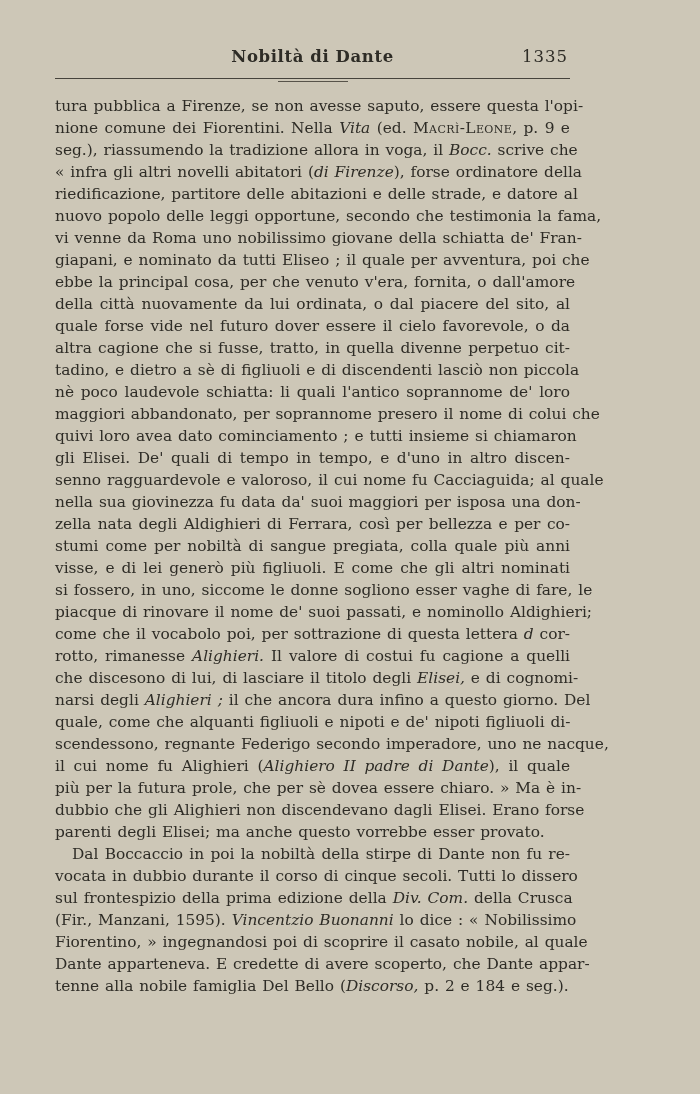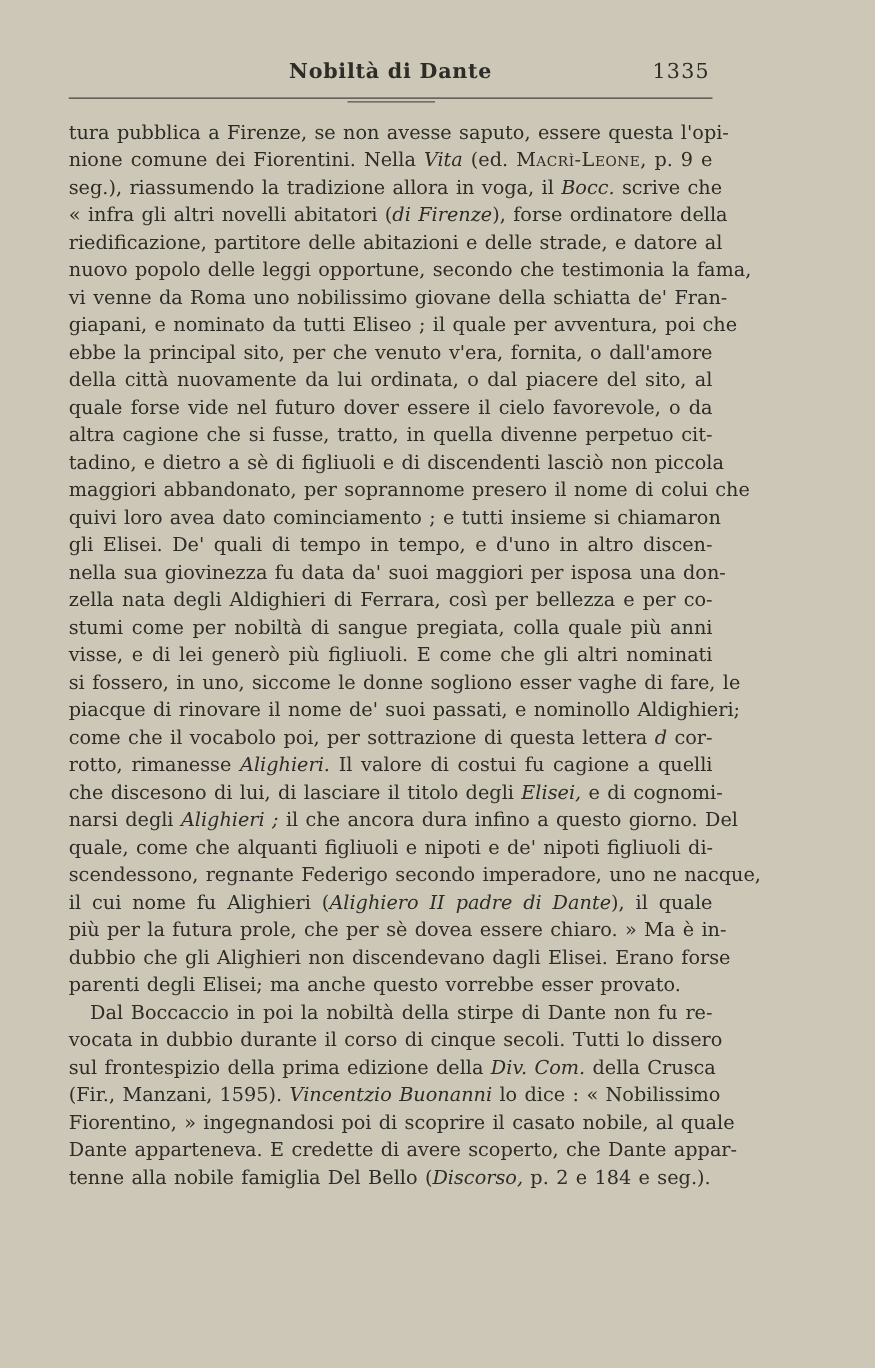--- a/index.html
+++ b/index.html
@@ -80,28 +80,30 @@
   <main class="page-body">
       <div class="paragraph">
         <div class="line"><span>tura pubblica a Firenze, se non avesse saputo, essere questa l'opi-</span></div>
         <div class="line"><span>nione comune dei Fiorentini. Nella </span><span class="it">Vita</span><span> (ed. </span><span class="sc">Macrì-Leone</span><span>, p. 9 e</span></div>
         <div class="line"><span>seg.), riassumendo la tradizione allora in voga, il </span><span class="it">Bocc.</span><span> scrive che</span></div>
         <div class="line"><span>« infra gli altri novelli abitatori (</span><span class="it">di Firenze</span><span>), forse ordinatore della</span></div>
         <div class="line"><span>riedificazione, partitore delle abitazioni e delle strade, e datore al</span></div>
         <div class="line"><span>nuovo popolo delle leggi opportune, secondo che testimonia la fama,</span></div>
         <div class="line"><span>vi venne da Roma uno nobilissimo giovane della schiatta de' Fran-</span></div>
         <div class="line"><span>giapani, e nominato da tutti Eliseo ; il quale per avventura, poi che</span></div>
-        <div class="line"><span>ebbe la principal sito, per che venuto v'era, fornita, o dall'amore</span></div>
+        <div class="line"><span>ebbe la principal cosa, per che venuto v'era, fornita, o dall'amore</span></div>
         <div class="line"><span>della città nuovamente da lui ordinata, o dal piacere del sito, al</span></div>
         <div class="line"><span>quale forse vide nel futuro dover essere il cielo favorevole, o da</span></div>
         <div class="line"><span>altra cagione che si fusse, tratto, in quella divenne perpetuo cit-</span></div>
         <div class="line"><span>tadino, e dietro a sè di figliuoli e di discendenti lasciò non piccola</span></div>
+        <div class="line"><span>nè poco laudevole schiatta: li quali l'antico soprannome de' loro</span></div>
         <div class="line"><span>maggiori abbandonato, per soprannome presero il nome di colui che</span></div>
         <div class="line"><span>quivi loro avea dato cominciamento ; e tutti insieme si chiamaron</span></div>
         <div class="line"><span>gli Elisei. De' quali di tempo in tempo, e d'uno in altro discen-</span></div>
+        <div class="line"><span>senno ragguardevole e valoroso, il cui nome fu Cacciaguida; al quale</span></div>
         <div class="line"><span>nella sua giovinezza fu data da' suoi maggiori per isposa una don-</span></div>
         <div class="line"><span>zella nata degli Aldighieri di Ferrara, così per bellezza e per co-</span></div>
         <div class="line"><span>stumi come per nobiltà di sangue pregiata, colla quale più anni</span></div>
         <div class="line"><span>visse, e di lei generò più figliuoli. E come che gli altri nominati</span></div>
         <div class="line"><span>si fossero, in uno, siccome le donne sogliono esser vaghe di fare, le</span></div>
         <div class="line"><span>piacque di rinovare il nome de' suoi passati, e nominollo Aldighieri;</span></div>
         <div class="line"><span>come che il vocabolo poi, per sottrazione di questa lettera </span><span class="it">d</span><span> cor-</span></div>
         <div class="line"><span>rotto, rimanesse </span><span class="it">Alighieri.</span><span> Il valore di costui fu cagione a quelli</span></div>
         <div class="line"><span>che discesono di lui, di lasciare il titolo degli </span><span class="it">Elisei,</span><span> e di cognomi-</span></div>
         <div class="line"><span>narsi degli </span><span class="it">Alighieri ;</span><span> il che ancora dura infino a questo giorno. Del</span></div>

